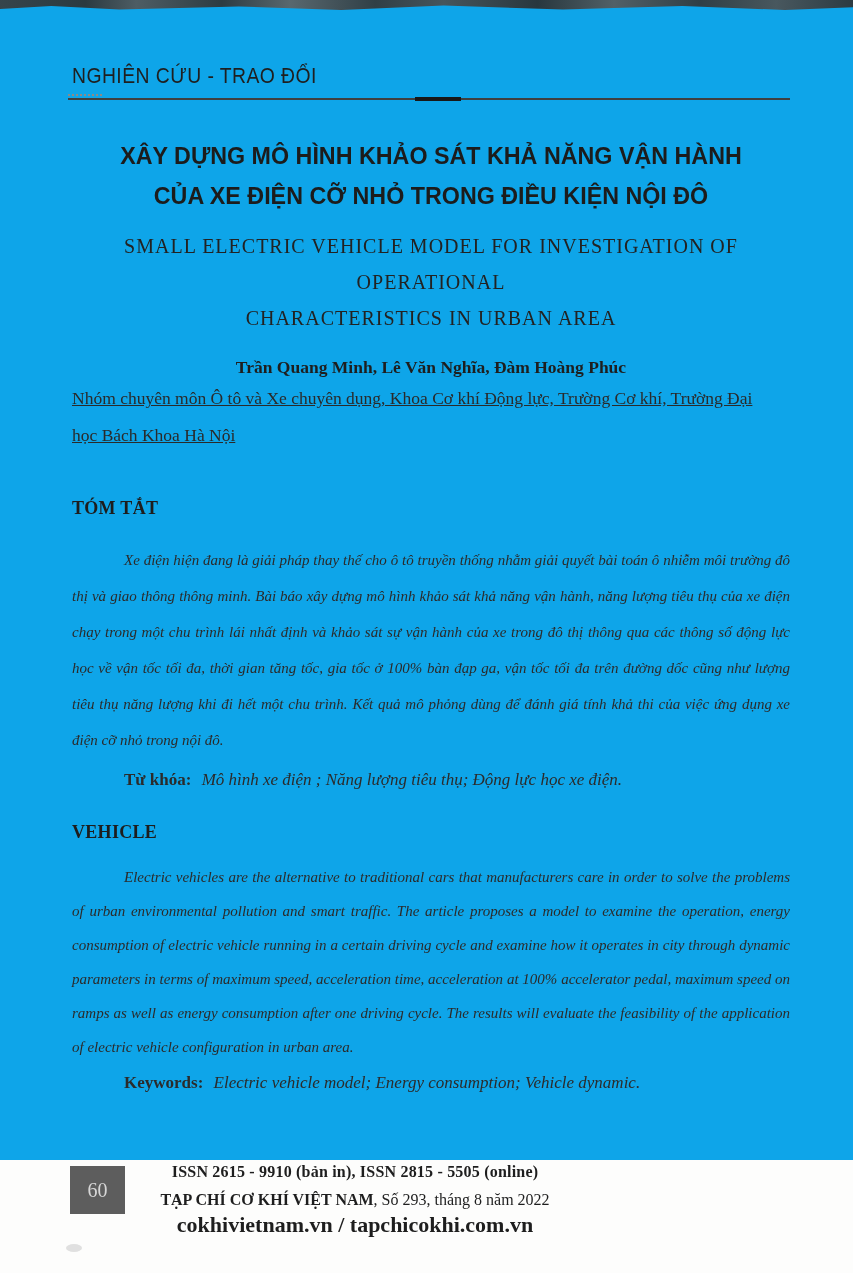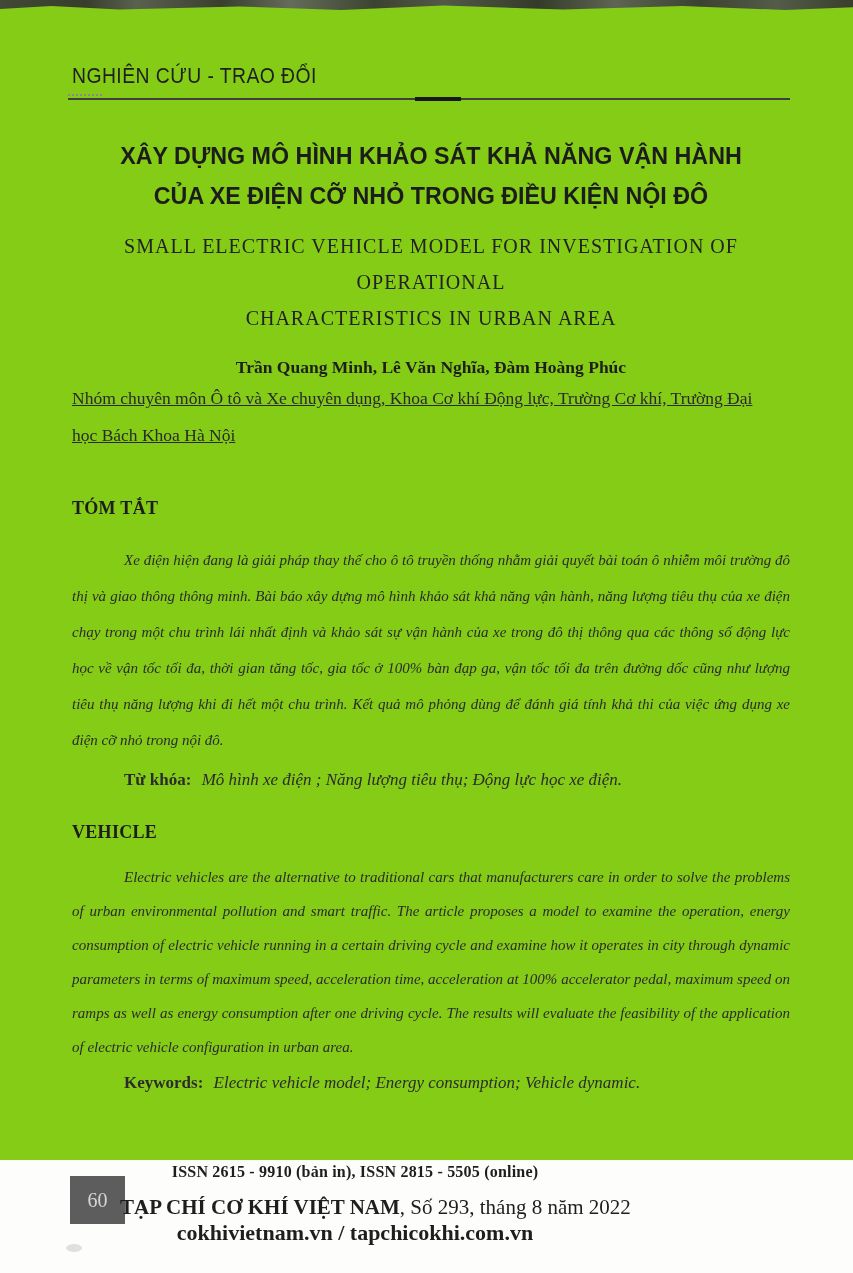--- a/index.html
+++ b/index.html
@@ -1,20 +1,20 @@
 <!DOCTYPE html>
 <html><head>
 <meta charset="utf-8">
 <style>
   html,body{margin:0;padding:0;background:#e8e8e8;}
   .page{
     position:relative;
     width:853px;height:1273px;
     margin:0 auto;
-    background:#84cc16;
+    background:#0ea5e9;
     color:#262626;
     font-family:"Liberation Serif","DejaVu Serif",serif;
     overflow:hidden;
   }
   
   .scan-band{
     position:absolute;top:0;left:0;right:0;height:10px;
     background:linear-gradient(90deg,
       #3a3a3a 0%,#2e2e2e 10%,#555 16%,#303030 26%,#616161 34%,
       #343434 44%,#4c4c4c 52%,#2b2b2b 63%,#595959 72%,#333 82%,
@@ -83,30 +83,30 @@
   }
   .kw-line.en{margin-top:2px;line-height:34px;}
   .kw-label{font-weight:bold;font-style:normal;margin-right:6px;}
   .kw-text{font-style:italic;}
 
   .footer{
     position:absolute;left:0;right:0;top:1160px;bottom:0;
     background:#fdfdfc;
   }
   .page-num-box{
-    position:absolute;left:70px;top:16px;width:55px;height:48px;
+    position:absolute;left:70px;top:6px;width:55px;height:48px;
     background:#5d5d5d;color:#d6d6d6;
     display:flex;align-items:center;justify-content:center;
     font-size:20px;
   }
   .footer-text{
     position:absolute;left:120px;top:2px;width:470px;text-align:center;color:#1e1e1e;
   }
   .issn-line{font-weight:bold;font-size:16px;line-height:20px;letter-spacing:.2px;}
-  .journal-line{font-size:21px;line-height:27px;margin-top:12px;white-space:nowrap;}
+  .journal-line{font-size:16px;line-height:27px;margin-top:4px;white-space:nowrap;}
   .journal-name{font-weight:bold;}
   .web-line{font-weight:bold;font-size:22px;line-height:23px;}
   .smudge{
     position:absolute;left:66px;top:1244px;width:16px;height:8px;
     background:#c9c9c9;border-radius:50%;opacity:.55;
   }
 </style>
 </head>
 <body>
 

